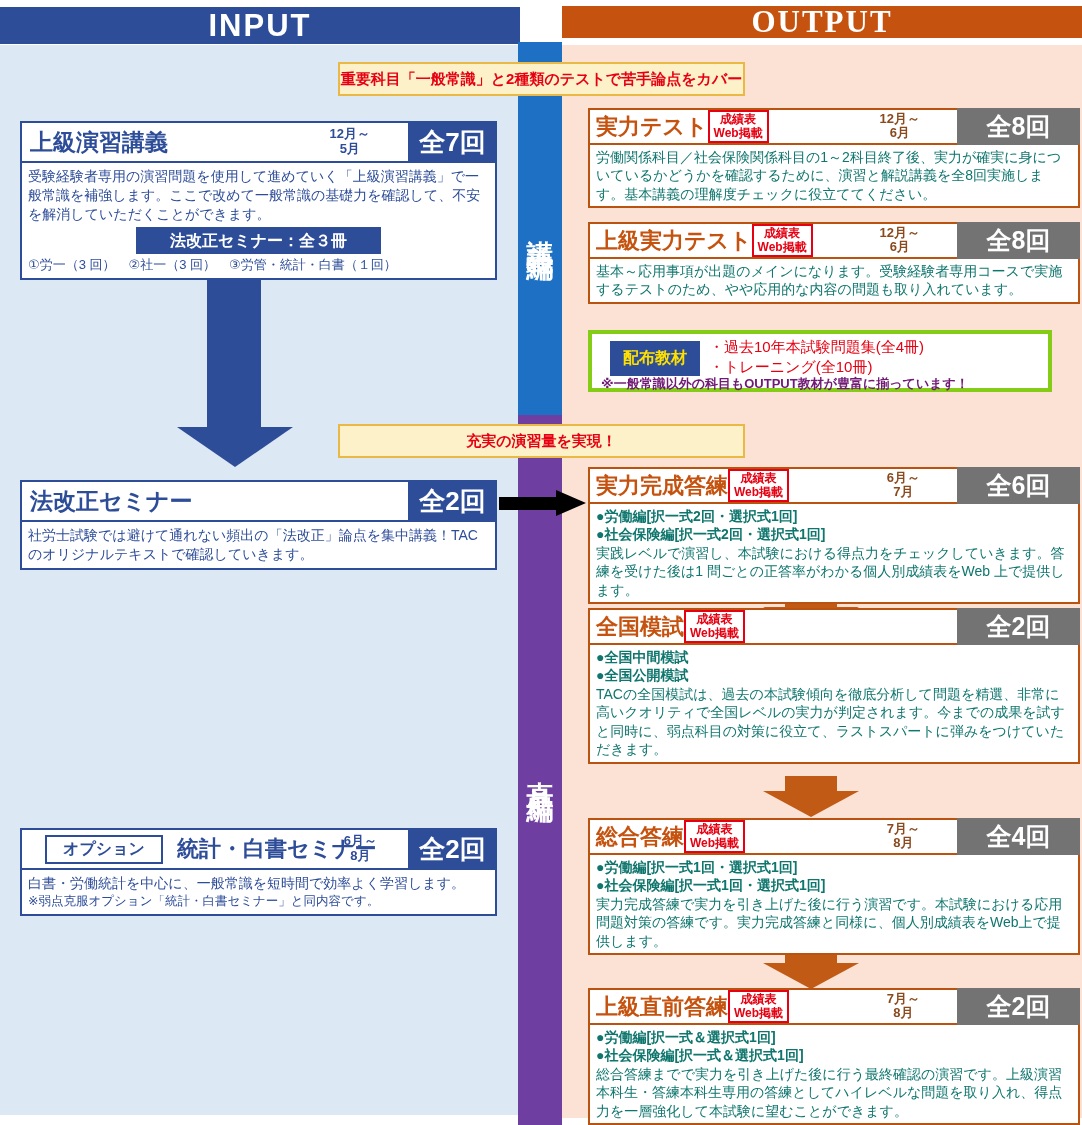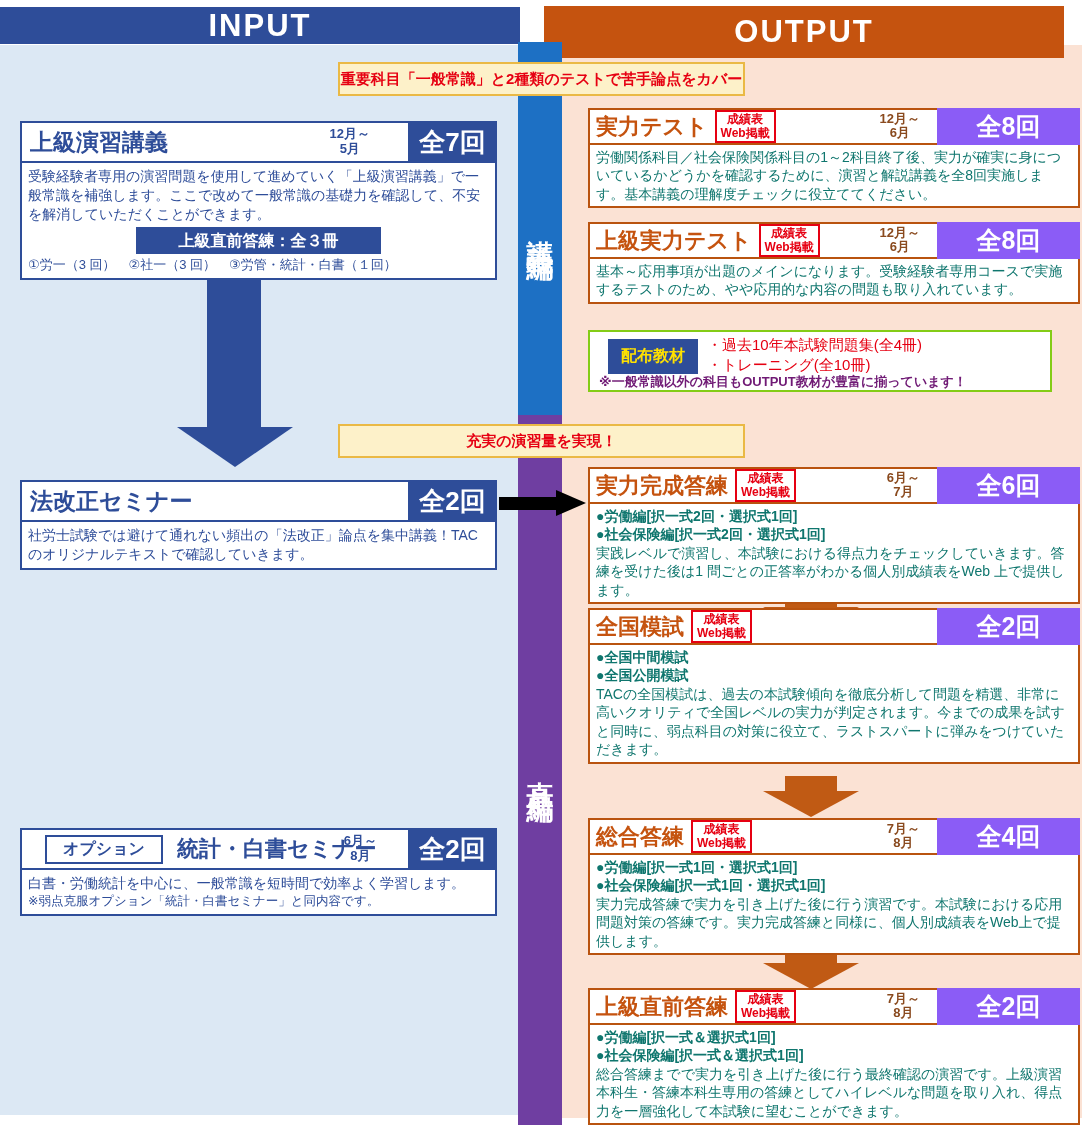--- a/index.html
+++ b/index.html
@@ -8,21 +8,21 @@
     font-family:"Liberation Sans","DejaVu Sans",sans-serif;
     overflow:hidden;
   }
   
   .input-bg{position:absolute;left:0;top:45px;width:520px;height:1070px;background:#dce8f4;}
   .output-bg{position:absolute;left:562px;top:45px;width:520px;height:1073px;background:#fbe2d4;}
   
   .col-header{position:absolute;display:flex;align-items:center;justify-content:center;
     color:#fff;font-size:31px;font-weight:bold;letter-spacing:2px;}
   .input-header{left:0;top:7px;width:520px;height:37px;background:#2e4d99;}
-  .output-header{left:544px;top:6px;width:520px;height:52px;background:#c5530f;}
+  .output-header{left:562px;top:6px;width:520px;height:32px;background:#c5530f;font-family:Liberation Serif, serif;}
   
   .phase-bar{position:absolute;left:518px;width:44px;display:flex;align-items:center;justify-content:center;z-index:2;}
   .phase-bar-blue{top:42px;height:373px;background:#1d70c4;}
   .phase-bar-purple{top:415px;height:710px;background:#6f3ea1;}
   .phase-label{writing-mode:vertical-rl;text-orientation:upright;color:#fff;
     font-size:27px;font-weight:bold;letter-spacing:7px;}
   
   .callout{position:absolute;left:338px;width:403px;height:30px;background:#fdf1c9;
     border:2px solid #eab945;color:#e60012;font-size:15px;font-weight:bold;
     display:flex;align-items:center;justify-content:center;z-index:5;}
@@ -39,34 +39,34 @@
     padding:4px 6px;color:#2e4d99;font-size:14px;line-height:1.35;}
   .textbook-badge{width:245px;margin:3px auto 2px;background:#2e4d99;color:#fff;text-align:center;
     font-weight:bold;font-size:16px;padding:3px 0;}
   .ibox-footer{color:#2e4d99;font-size:13px;}
   .option-tag{border:2px solid #2e4d99;color:#2e4d99;font-size:16px;font-weight:bold;
     padding:2px 16px;margin-right:14px;background:#fff;white-space:nowrap;}
   .ibox-note{font-size:12.5px;}
   
   .obox{position:absolute;left:588px;width:492px;z-index:3;}
   .obox-header{position:relative;height:37px;background:#fff;border:2px solid #b9530f;box-sizing:border-box;
-    display:flex;align-items:center;padding-left:6px;gap:7px;}
+    display:flex;align-items:center;padding-left:6px;}
   .obox-title{color:#c5530f;font-size:22px;font-weight:bold;white-space:nowrap;}
   .score-badge{border:2px solid #e60012;color:#e60012;background:#fff;font-weight:bold;
     font-size:12px;line-height:1.15;padding:1px 4px;text-align:center;white-space:nowrap;}
   .obox-date{position:absolute;right:158px;top:50%;transform:translateY(-50%);
     color:#8a4a1e;font-size:13px;font-weight:bold;text-align:center;line-height:1.15;}
-  .obox-count{position:absolute;right:-2px;top:-2px;bottom:-2px;width:143px;background:#8b5cf6;
+  .obox-count{position:absolute;right:-2px;top:-2px;bottom:-2px;width:123px;background:#737373;
     color:#fff;font-size:25px;font-weight:bold;display:flex;align-items:center;justify-content:center;}
   .obox-body{background:#fff;border:2px solid #b9530f;border-top:none;box-sizing:border-box;
     padding:3px 6px;color:#0f766e;font-size:14px;line-height:1.32;}
   .obullet{font-weight:bold;}
   
   .materials{position:absolute;left:588px;top:330px;width:464px;height:62px;background:#fff;
-    border:2px solid #84cc16;box-sizing:border-box;z-index:3;}
+    border:4px solid #84cc16;box-sizing:border-box;z-index:3;}
   .materials-badge{position:absolute;left:18px;top:7px;width:90px;height:35px;background:#2e4d99;
     color:#ffe100;font-size:16px;font-weight:bold;display:flex;align-items:center;justify-content:center;}
   .materials-lines{position:absolute;left:117px;top:3px;color:#e60012;font-size:15px;font-weight:normal;line-height:1.35;}
   .materials-note{position:absolute;left:9px;top:41px;color:#701a75;font-size:13px;font-weight:bold;}
   
   .arrow-blue-shaft{position:absolute;left:207px;top:261px;width:54px;height:168px;background:#2e4d99;z-index:2;}
   .arrow-blue-head{position:absolute;left:177px;top:427px;width:0;height:0;z-index:2;
     border-left:58px solid transparent;border-right:58px solid transparent;border-top:40px solid #2e4d99;}
   .arrow-black-shaft{position:absolute;left:499px;top:497px;width:57px;height:13px;background:#000;z-index:6;}
   .arrow-black-head{position:absolute;left:556px;top:490px;width:0;height:0;z-index:6;
@@ -95,21 +95,21 @@
 <div class="callout" style="top:424px;">充実の演習量を実現！</div>
 
 <div class="ibox" style="top:108px;">
   <div class="ibox-header">
     <span class="ibox-title">上級演習講義</span>
     <span class="ibox-date"><span>12月～</span><br><span>5月</span></span>
     <span class="ibox-count">全7回</span>
   </div>
   <div class="ibox-body">
     <div>受験経験者専用の演習問題を使用して進めていく「上級演習講義」で一般常識を補強します。ここで改めて一般常識の基礎力を確認して、不安を解消していただくことができます。</div>
-    <div class="textbook-badge">上級直前答練：全３冊</div>
+    <div class="textbook-badge">法改正セミナー：全３冊</div>
     <div class="ibox-footer">①労一（3 回）　②社一（3 回）　③労管・統計・白書（１回）</div>
   </div>
 </div>
 
 <div class="arrow-blue-shaft"></div>
 <div class="arrow-blue-head"></div>
 
 <div class="ibox" style="top:467px;">
   <div class="ibox-header">
     <span class="ibox-title">法改正セミナー</span>

